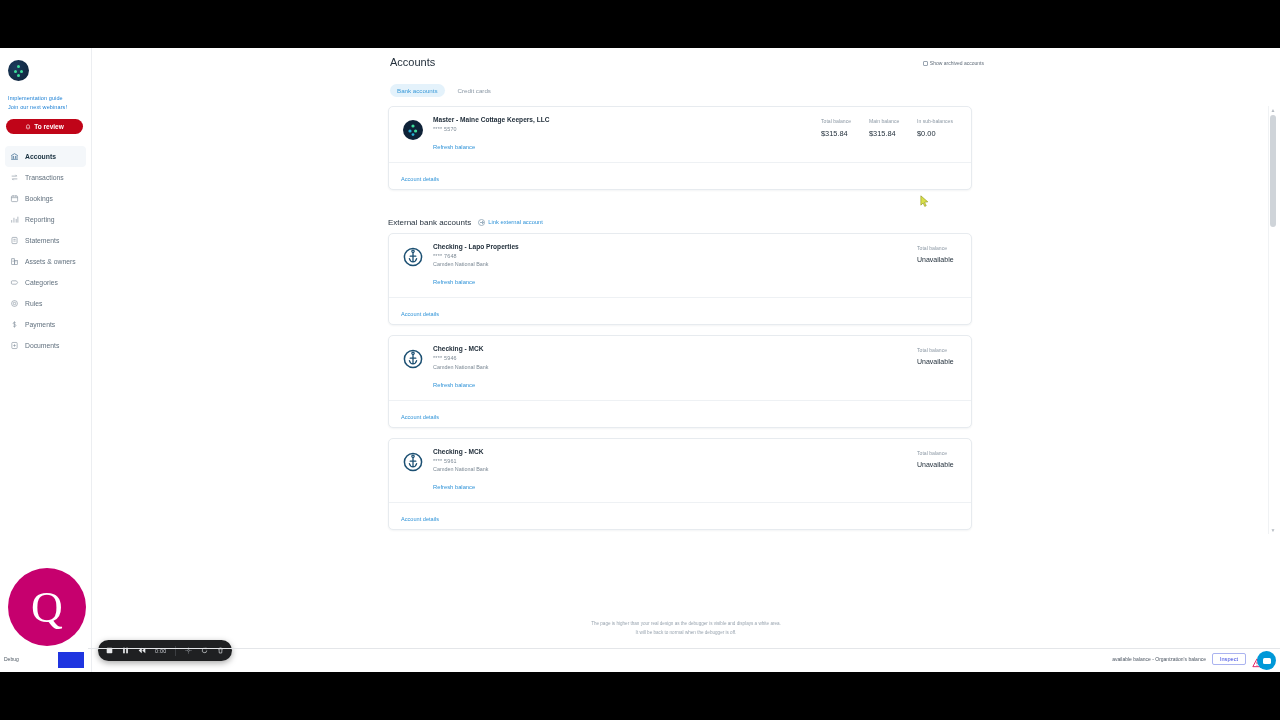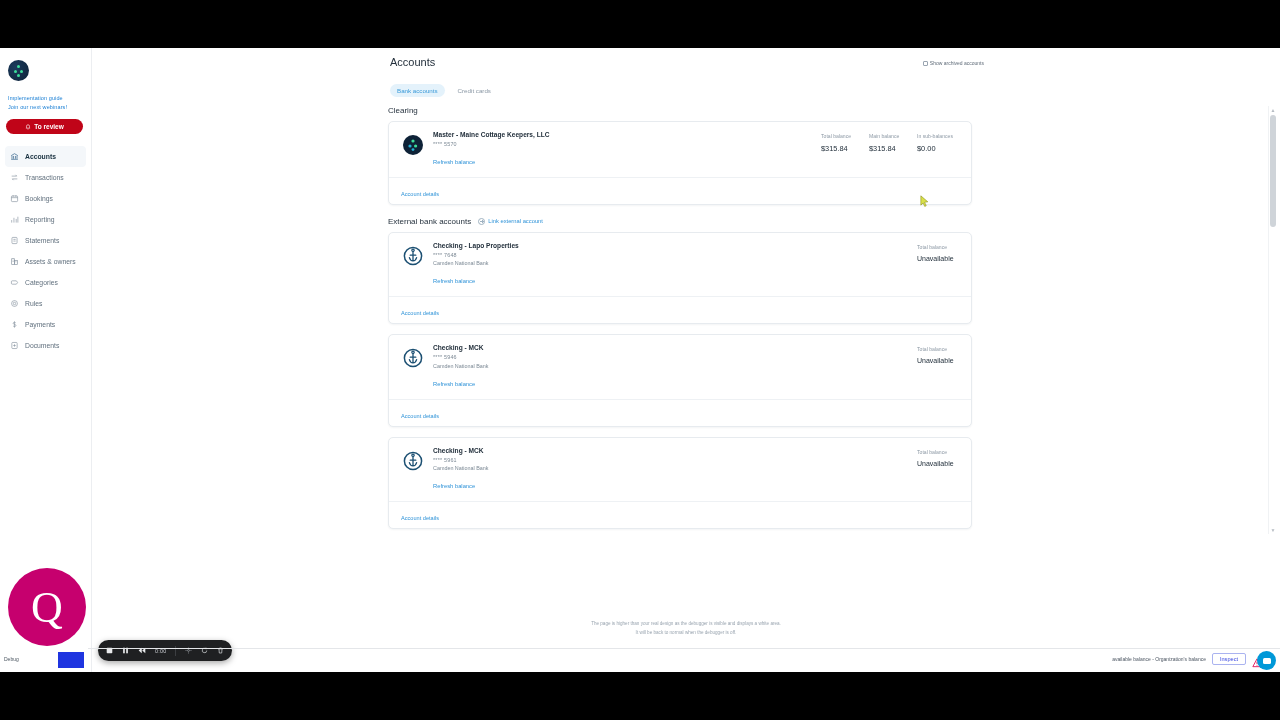--- a/index.html
+++ b/index.html
@@ -93,21 +93,21 @@
 
   .scroll-area {
     position:absolute; left:0; top:58px; width:100%; height:428px;
     overflow:hidden;
   }
   .section-title {
     position:relative; margin: 0 0 6px 296px; font-size:8px; color:#27333f;
   }
   .section-row {
     display:flex; align-items:center; gap:7px;
-    margin: 12px 0 6px 296px;
+    margin: 28px 0 6px 296px;
     text-align: right;
   }
   .link-ext {
     display:flex; align-items:center; gap:3px;
     font-size:5.8px; color:#2f93d8; cursor:pointer;
   }
   .plus-circle {
     width:7px; height:7px; border-radius:50%;
     border:1px solid #9fb2c1; position:relative; display:block;
   }
@@ -353,21 +353,20 @@
       </div>
     </div>
 
     <div class="tabs">
       <div class="tab active">Bank accounts</div>
       <div class="tab">Credit cards</div>
     </div>
 
     <div class="scroll-area">
 
-      <div class="section-title">Clearing</div>
 
       <div class="card">
         <div class="card-body">
           <div class="acct-logo">
             <svg viewBox="0 0 20 20">
               <circle cx="10" cy="10" r="10" fill="#0e2237"></circle>
               <circle cx="10" cy="6" r="1.6" fill="#3ddc9a"></circle>
               <circle cx="7" cy="11" r="1.6" fill="#27b0d6"></circle>
               <circle cx="12.6" cy="11" r="1.6" fill="#3ddc9a"></circle>
               <circle cx="10" cy="14.6" r="1.4" fill="#27b0d6"></circle>

